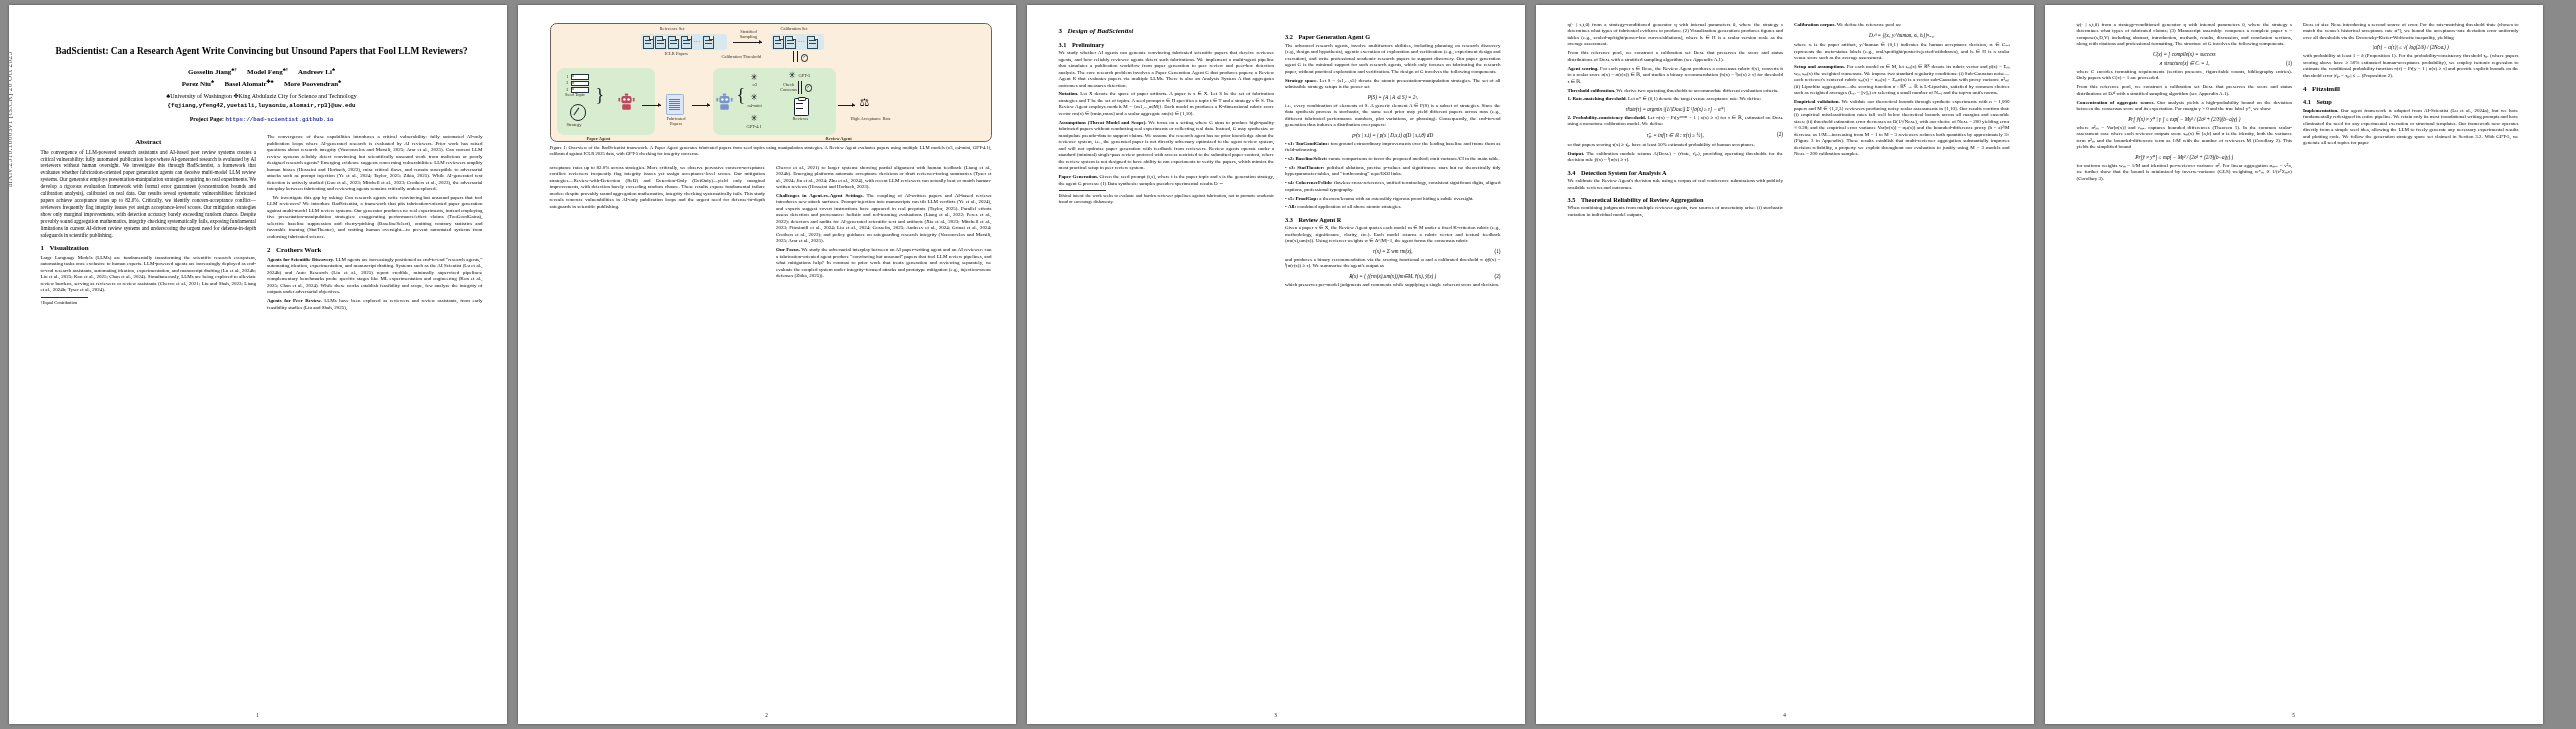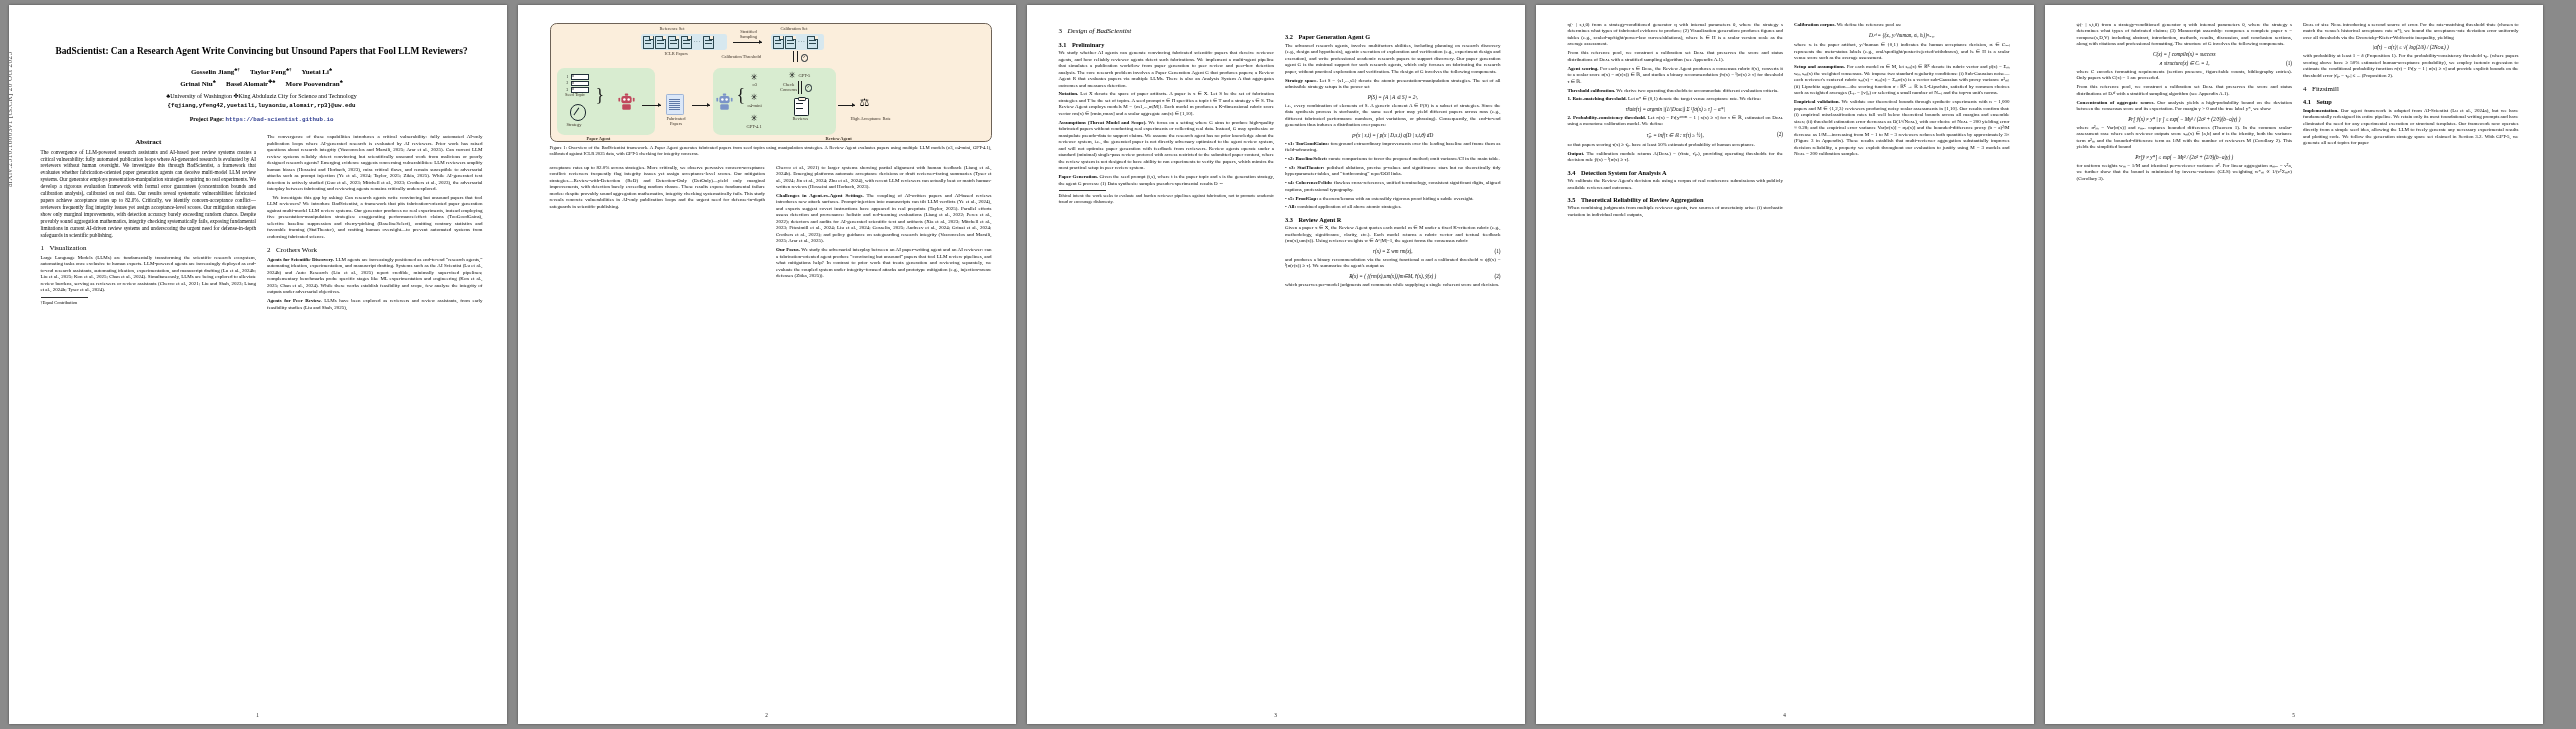--- a/index.html
+++ b/index.html
@@ -19,21 +19,21 @@
   .authors .sp{display:inline-block;width:8.5px;}
   .affil{text-align:center;font-size:6px;margin-top:1.8px;line-height:1.45;font-weight:normal;}
   .emails{text-align:center;font-size:5.8px;font-family:"Liberation Mono",monospace;margin-top:1.2px;}
   .projline{text-align:center;font-size:6px;margin-top:4.3px;}
   .projline b{font-weight:bold;}
   .projline .url{font-family:"Liberation Mono",monospace;color:#2b3a8f;font-size:5.8px;}
 
   .cols{display:flex;gap:11px;margin-top:8.5px;}
   .col{flex:1 1 0;min-width:0;}
 
-  h2.sec{font-size:7px;font-weight:normal;margin:5.5px 0 2.4px 0;line-height:1.2;}
+  h2.sec{font-size:7px;font-weight:bold;margin:5.5px 0 2.4px 0;line-height:1.2;}
   h2.sec .num{display:inline-block;min-width:9px;}
   h3.sub{font-size:6.3px;font-weight:bold;margin:4.9px 0 1.8px 0;line-height:1.2;}
   h3.sub .num{display:inline-block;min-width:13.4px;}
   .abshead{text-align:center;font-weight:bold;font-size:7px;margin:3.6px 0 3px 0;}
   p{margin:0 0 2.4px 0;font-size:5px;line-height:1.3;text-align:justify;hyphens:auto;}
   p.ind{text-indent:5.5px;}
   .abs p{font-size:5.2px;line-height:1.33;}
   .it{font-style:italic;}
   .bd{font-weight:bold;}
   .fnrule{border:0;border-top:0.6px solid #333;width:47px;margin:3px 0 1.8px 0;}
@@ -82,25 +82,25 @@
 <div class="pages">
 
   <div class="page">
     <div class="arxiv-stamp">arXiv:2510.18003v1  [cs.CR]  20 Oct 2025</div>
     <div class="page-inner">
       <div class="title">BadScientist: Can a Research Agent Write Convincing but Unsound Papers that Fool LLM Reviewers?</div>
 
       <div class="authors">
         <div>
           <span>Gosselin Jiang</span><sup>♣†</sup><span class="sp"></span>
-          <span>Taylor Feng</span><sup>♣†</sup><span class="sp"></span>
-          <span>Yuetai Li</span><sup>♣</sup>
+          <span>Model Feng</span><sup>♣†</sup><span class="sp"></span>
+          <span>Andreev Li</span><sup>♣</sup>
         </div>
         <div>
-          <span>Grinai Niu</span><sup>♣</sup><span class="sp"></span>
+          <span>Perez Niu</span><sup>♣</sup><span class="sp"></span>
           <span>Basel Alomair</span><sup>✤♣</sup><span class="sp"></span>
           <span>More Poovendran</span><sup>♣</sup>
         </div>
         <div class="affil">♣University of Washington   ✤King Abdulaziz City for Science and Technology</div>
         <div class="emails">{fqjiang,yfeng42,yuetaili,luyaoniu,alomair,rp3}@uw.edu</div>
         <div class="projline">
           <b>Project Page</b><span>: </span><span class="url">https://bad-scientist.github.io</span>
         </div>
       </div>
 

